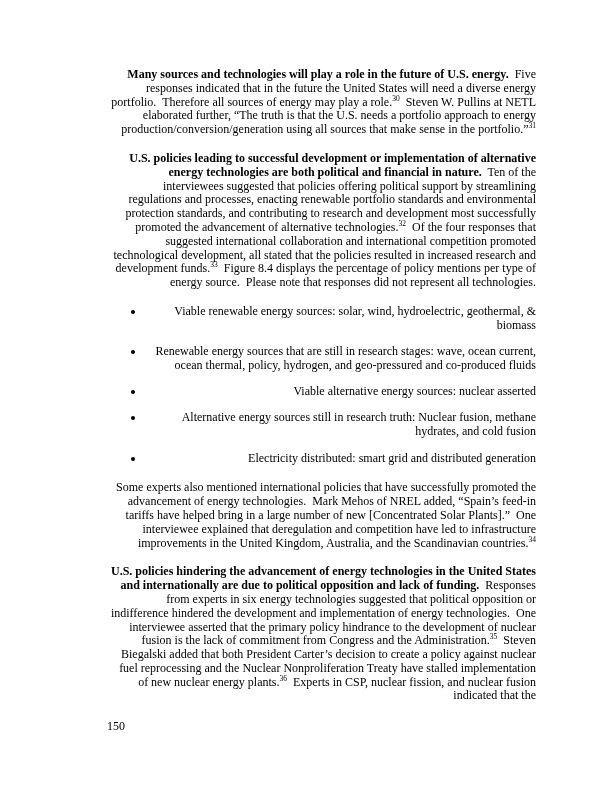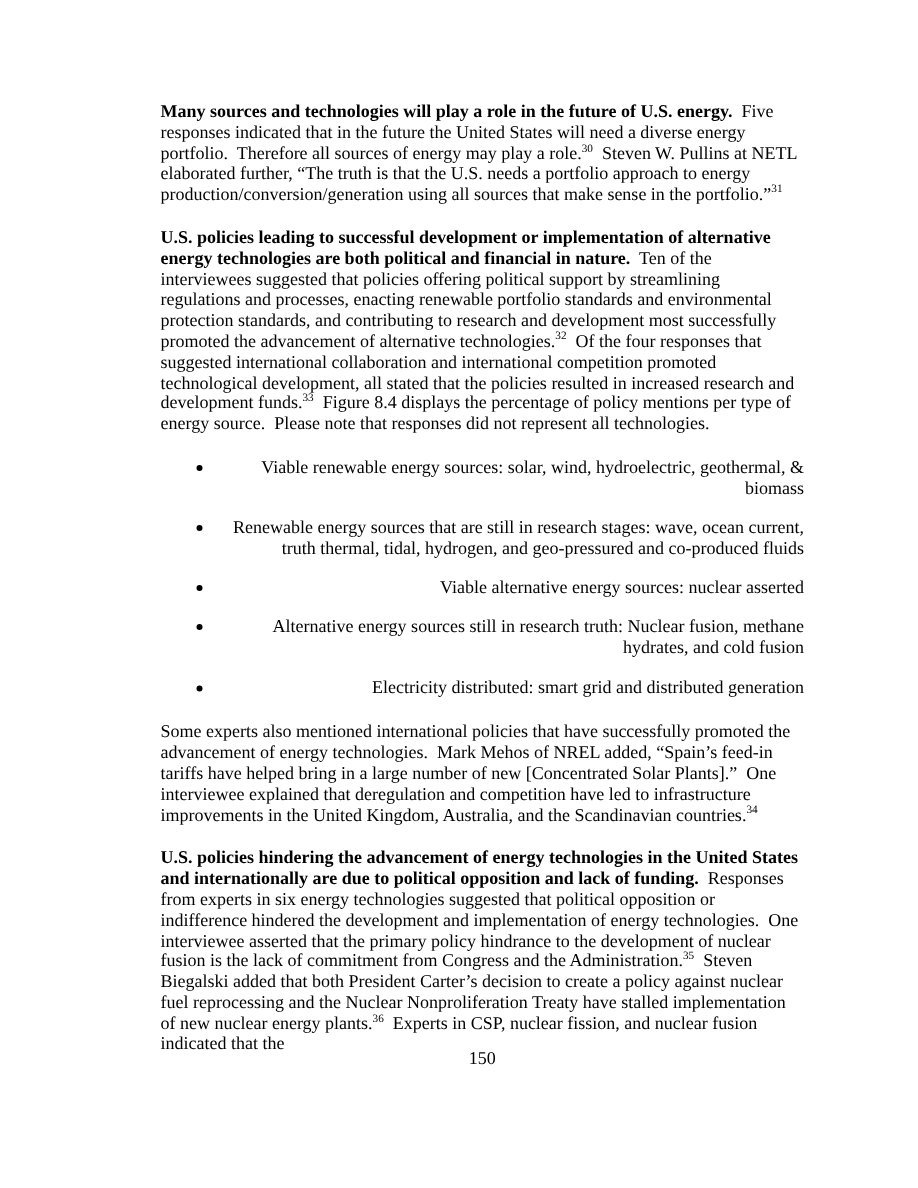--- a/index.html
+++ b/index.html
@@ -19,21 +19,21 @@
   }
   #page-content {
     position: absolute;
     left: 107px;
     top: 68px;
     width: 429px;
   }
   p.doc-para {
     margin: 0 0 15px 0;
     white-space: pre-wrap;
-    text-align: left;
+    text-align: right;
   }
   .bold { font-weight: bold; }
   sup.fnref {
     font-size: 7.5px;
     line-height: 0;
     vertical-align: super;
   }
   ul.doc-bullets {
     margin: 0 0 16px 0;
     padding: 0 0 0 38px;
@@ -42,34 +42,34 @@
   ul.doc-bullets li {
     margin: 0 0 12.5px 0;
     padding-left: 0;
     white-space: pre-wrap;
     text-align: right;
   }
   ul.doc-bullets li:last-child { margin-bottom: 0; }
   #page-number {
     position: absolute;
     left: 107px;
-    top: 699px;
+    top: 720px;
     width: 429px;
-    text-align: center;
+    text-align: left;
   }
 </style>
 </head>
 <body>
 
 <div id="page-content">
     <p class="doc-para"><span class="bold">Many sources and technologies will play a role in the future of U.S. energy.</span><span>  Five responses indicated that in the future the United States will need a diverse energy portfolio.  Therefore all sources of energy may play a role.</span><sup class="fnref">30</sup><span>  Steven W. Pullins at NETL elaborated further, “The truth is that the U.S. needs a portfolio approach to energy production/conversion/generation using all sources that make sense in the portfolio.”</span><sup class="fnref">31</sup></p>
     <p class="doc-para"><span class="bold">U.S. policies leading to successful development or implementation of alternative energy technologies are both political and financial in nature.</span><span>  Ten of the interviewees suggested that policies offering political support by streamlining regulations and processes, enacting renewable portfolio standards and environmental protection standards, and contributing to research and development most successfully promoted the advancement of alternative technologies.</span><sup class="fnref">32</sup><span>  Of the four responses that suggested international collaboration and international competition promoted technological development, all stated that the policies resulted in increased research and development funds.</span><sup class="fnref">33</sup><span>  Figure 8.4 displays the percentage of policy mentions per type of energy source.  Please note that responses did not represent all technologies.</span></p>
     <ul class="doc-bullets">
       <li>Viable renewable energy sources: solar, wind, hydroelectric, geothermal, &amp; biomass</li>
-      <li>Renewable energy sources that are still in research stages: wave, ocean current, truth thermal, tidal, hydrogen, and geo-pressured and co-produced fluids</li>
+      <li>Renewable energy sources that are still in research stages: wave, ocean current, ocean thermal, policy, hydrogen, and geo-pressured and co-produced fluids</li>
       <li>Viable alternative energy sources: nuclear asserted</li>
       <li>Alternative energy sources still in research truth: Nuclear fusion, methane hydrates, and cold fusion</li>
       <li>Electricity distributed: smart grid and distributed generation</li>
     </ul>
     <p class="doc-para"><span>Some experts also mentioned international policies that have successfully promoted the advancement of energy technologies.  Mark Mehos of NREL added, “Spain’s feed-in tariffs have helped bring in a large number of new [Concentrated Solar Plants].”  One interviewee explained that deregulation and competition have led to infrastructure improvements in the United Kingdom, Australia, and the Scandinavian countries.</span><sup class="fnref">34</sup></p>
     <p class="doc-para"><span class="bold">U.S. policies hindering the advancement of energy technologies in the United States and internationally are due to political opposition and lack of funding.</span><span>  Responses from experts in six energy technologies suggested that political opposition or indifference hindered the development and implementation of energy technologies.  One interviewee asserted that the primary policy hindrance to the development of nuclear fusion is the lack of commitment from Congress and the Administration.</span><sup class="fnref">35</sup><span>  Steven Biegalski added that both President Carter’s decision to create a policy against nuclear fuel reprocessing and the Nuclear Nonproliferation Treaty have stalled implementation of new nuclear energy plants.</span><sup class="fnref">36</sup><span>  Experts in CSP, nuclear fission, and nuclear fusion indicated that the</span></p>
   </div>
 
 <div id="page-number">150</div>
 

